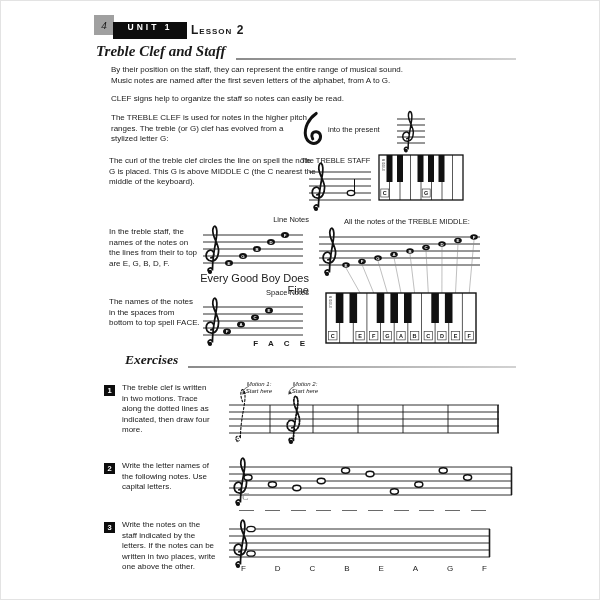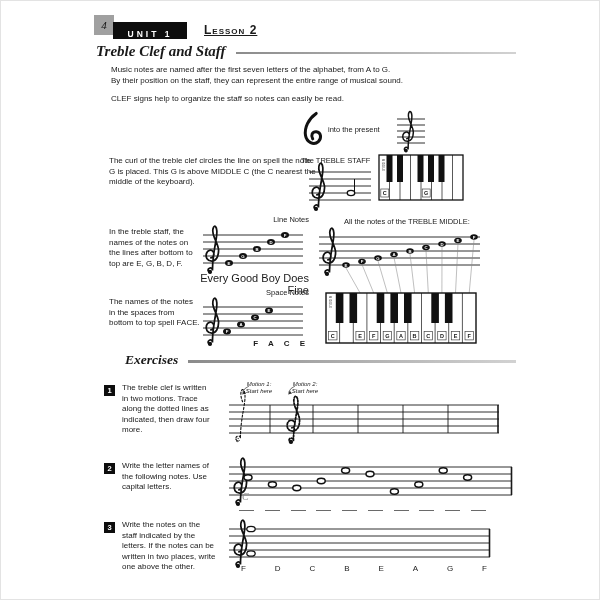--- a/index.html
+++ b/index.html
@@ -3,26 +3,26 @@
 <meta charset="utf-8">
 <style>
   html,body{margin:0;padding:0;background:#fff;}
   #page{position:relative;width:600px;height:600px;background:#fff;border:1px solid #e3e3e3;
         box-sizing:border-box;font-family:"Liberation Sans",sans-serif;color:#1a1a1a;overflow:hidden;}
   .abs{position:absolute;}
   .t{font-size:8px;line-height:1.32;}
   .cap{font-size:7.5px;}
   .center{text-align:right;}
   .serif{font-family:"Liberation Serif",serif;font-style:italic;font-weight:bold;}
-  .titlerow{display:flex;align-items:center;}
+  .titlerow{display:flex;align-items:flex-end;}
   .rule{flex:1;height:2.5px;background:linear-gradient(90deg,#8b8b8b,#d2d2d2);margin-left:10px;margin-top:3px;}
   .pagetab{width:20px;height:20px;background:#a0a0a0;display:flex;align-items:center;justify-content:center;
            font-family:"Liberation Serif",serif;font-style:italic;font-size:11px;color:#111;}
   .unitbar{background:#0d0d0d;color:#fff;font-weight:bold;font-size:8.5px;letter-spacing:3px;
-           display:flex;align-items:flex-end;justify-content:center;}
+           display:flex;align-items:flex-start;justify-content:center;}
   .lesson{font-weight:bold;font-variant:small-caps;font-size:12px;letter-spacing:1px;}
   .exnum{width:11px;height:11px;background:#0d0d0d;color:#fff;font-size:7.5px;font-weight:bold;
          display:flex;align-items:center;justify-content:center;}
   .blankrow{display:flex;justify-content:space-between;}
   .blank{width:15px;height:10px;border-bottom:1.2px solid #6a6a6a;position:relative;}
   .sample{position:absolute;top:-9px;left:3px;font-family:"Liberation Serif",serif;font-style:italic;
           font-size:10px;color:#8a8a8a;}
   .letterrow{display:flex;justify-content:space-between;font-size:8px;}
   .mnem{font-size:11px;font-weight:400;}
   .face{font-size:8px;font-weight:bold;letter-spacing:4px;}
@@ -59,33 +59,34 @@
 </svg>
 
 <div id="page">
 
   <div class="abs pagetab" style="left:93px;top:14px;">
     <span>4</span>
   </div>
   <div class="abs unitbar" style="left:112px;top:21px;width:74px;height:17px;">
     <span>UNIT 1</span>
   </div>
-  <div class="abs lesson" style="left:203px;top:22px;text-decoration:underline;">Lesson 2</div>
+  <div class="abs lesson" style="left:190px;top:22px;">Lesson 2</div>
 
   <div class="abs titlerow" style="left:95px;top:42px;width:420px;">
     <span class="serif" style="font-size:15px;">Treble Clef and Staff</span>
     <div class="rule"></div>
   </div>
 
   <div class="abs t" style="left:110px;top:64px;width:400px;">
+    <div>By their position on the staff, they can represent the entire range of musical sound.</div>
     <div>Music notes are named after the first seven letters of the alphabet, from A to G.</div>
-    <div>By their position on the staff, they can represent the entire range of musical sound.</div>
   </div>
   <div class="abs t" style="left:110px;top:93px;width:400px;">CLEF signs help to organize the staff so notes can easily be read.</div>
 
+  <div class="abs t" style="left:110px;top:112px;width:196px;">The TREBLE CLEF is used for notes in the higher pitch ranges. The treble (or G) clef has evolved from a stylized letter G:</div>
   <svg class="abs" style="left:299px;top:110px;" width="24" height="36" viewBox="0 0 20 30">
     <use href="#oldclef" x="0" y="0" width="20" height="30"></use>
   </svg>
   <div class="abs cap" style="left:327px;top:124px;">into the present</div>
   <svg class="abs" style="left:388px;top:106px;" width="40" height="50" viewBox="0 0 40 50">
     <path class="sl" d="M8 12H36 M8 18H36 M8 24H36 M8 30H36 M8 36H36"></path>
     <use href="#gclef" x="11" y="1.5" width="18" height="48"></use>
   </svg>
 
   <div class="abs t" style="left:108px;top:155px;width:207px;">The curl of the treble clef circles the line on spell the note G is placed. This G is above MIDDLE C (the C nearest the middle of the keyboard).</div>
@@ -106,21 +107,21 @@
       <rect x="50" y="1" width="6" height="27" fill="#111"></rect>
       <rect x="60.5" y="1" width="6" height="27" fill="#111"></rect>
     </g>
     <text class="mid" transform="rotate(90 4.4 5)" x="4.4" y="5">MIDDLE</text>
     <rect class="kb" x="2.8" y="35" width="8" height="8"></rect>
     <text class="kl" x="6.8" y="41.3">C</text>
     <rect class="kb" x="44.2" y="35" width="8" height="8"></rect>
     <text class="kl" x="48.2" y="41.3">G</text>
   </svg>
 
-  <div class="abs t" style="left:108px;top:226px;width:92px;">In the treble staff, the names of the notes on the lines after bottom to top are E, G, B, D, F.</div>
+  <div class="abs t" style="left:108px;top:226px;width:92px;">In the treble staff, the names of the notes on the lines from their to top are E, G, B, D, F.</div>
   <div class="abs cap center" style="left:196px;top:214px;width:112px;">Line Notes</div>
   <svg class="abs" style="left:196px;top:222px;" width="112" height="54" viewBox="0 0 112 54">
     <path class="sl" d="M6 12H106 M6 19H106 M6 26H106 M6 33H106 M6 40H106"></path>
     <use href="#gclef" x="6" y="-0.25" width="21" height="56"></use>
     <g>
       <ellipse class="bn" cx="32" cy="40" rx="4" ry="3"></ellipse>
         <text class="nl" x="32" y="41.6">E</text>
       <ellipse class="bn" cx="46" cy="33" rx="4" ry="3"></ellipse>
         <text class="nl" x="46" y="34.6">G</text>
       <ellipse class="bn" cx="60" cy="26" rx="4" ry="3"></ellipse>

